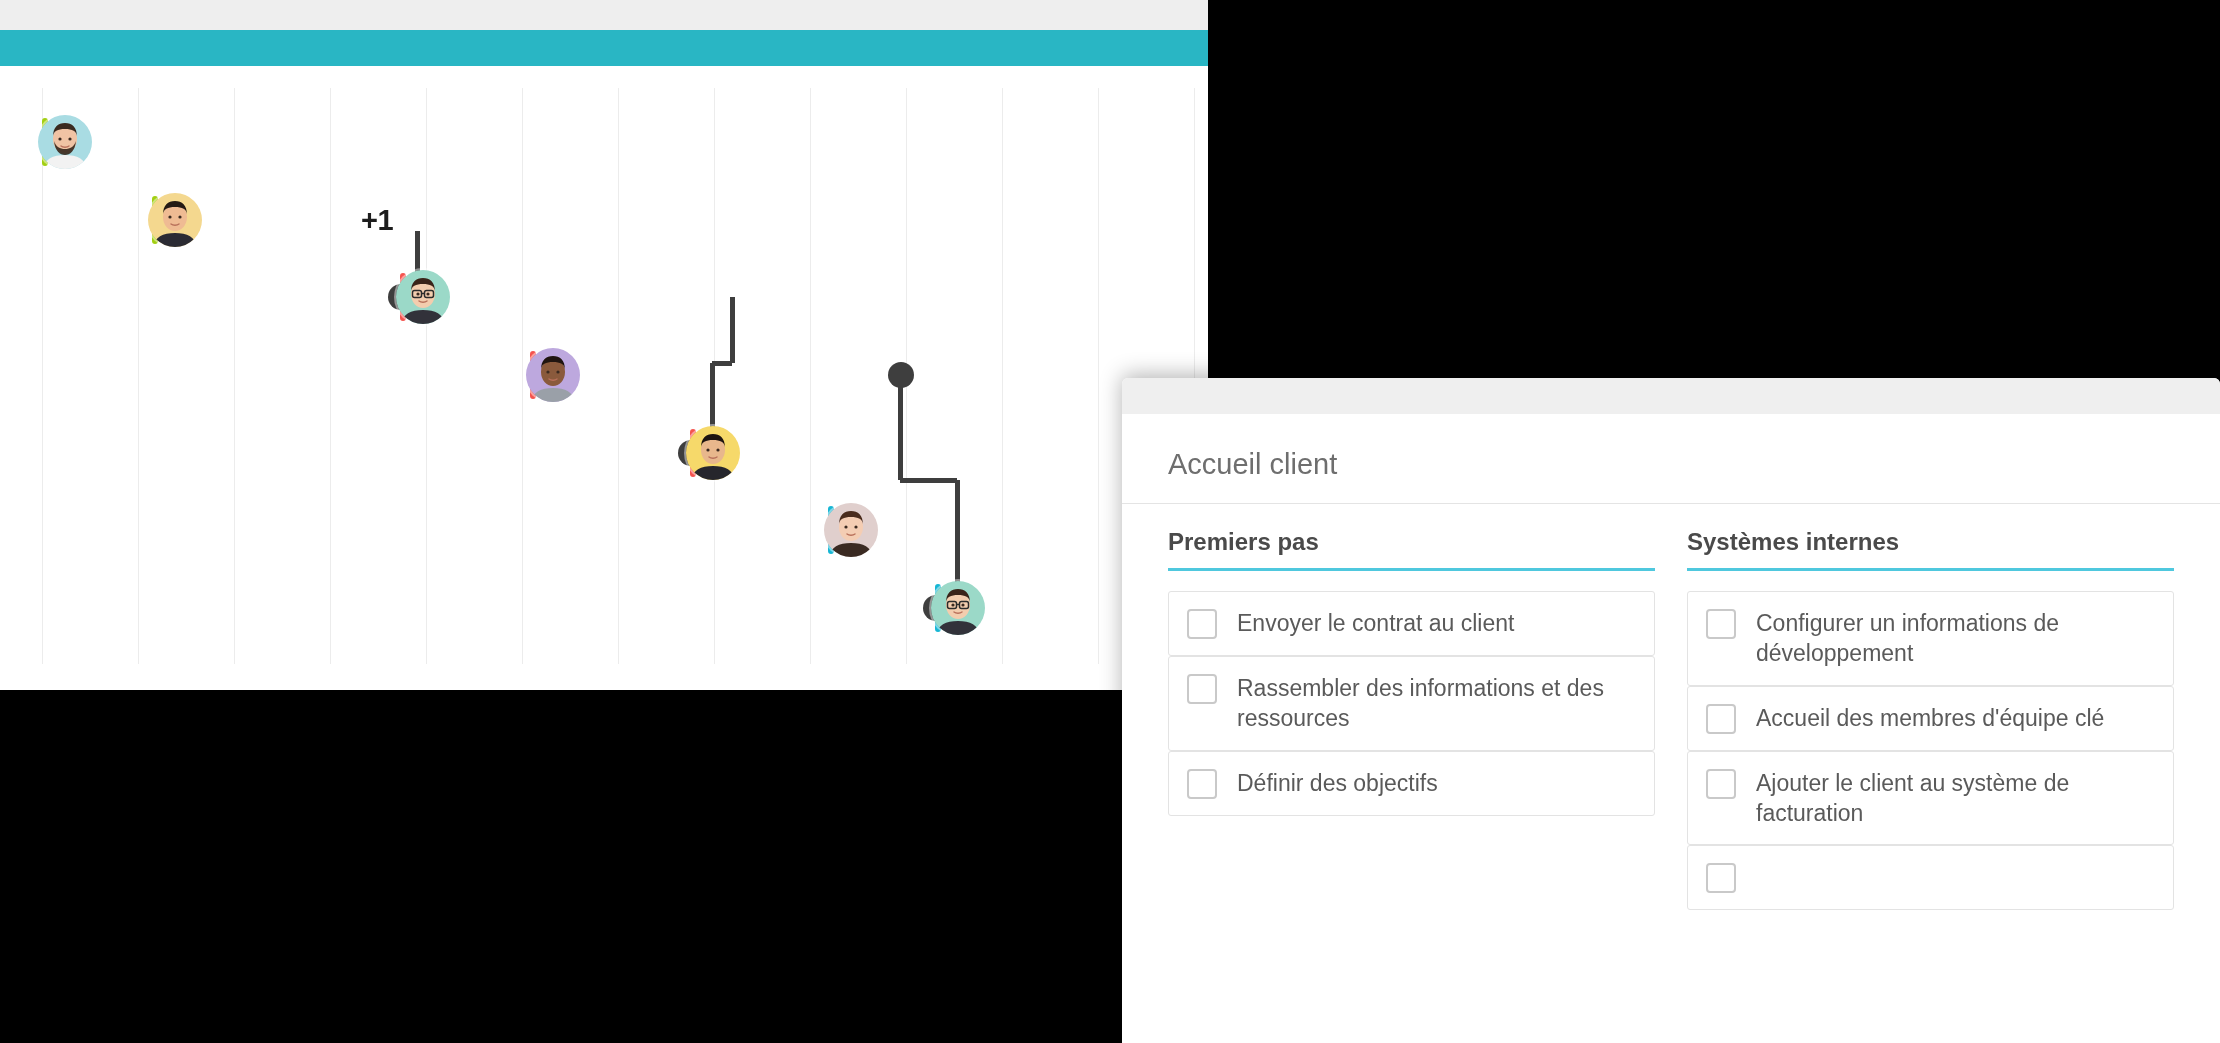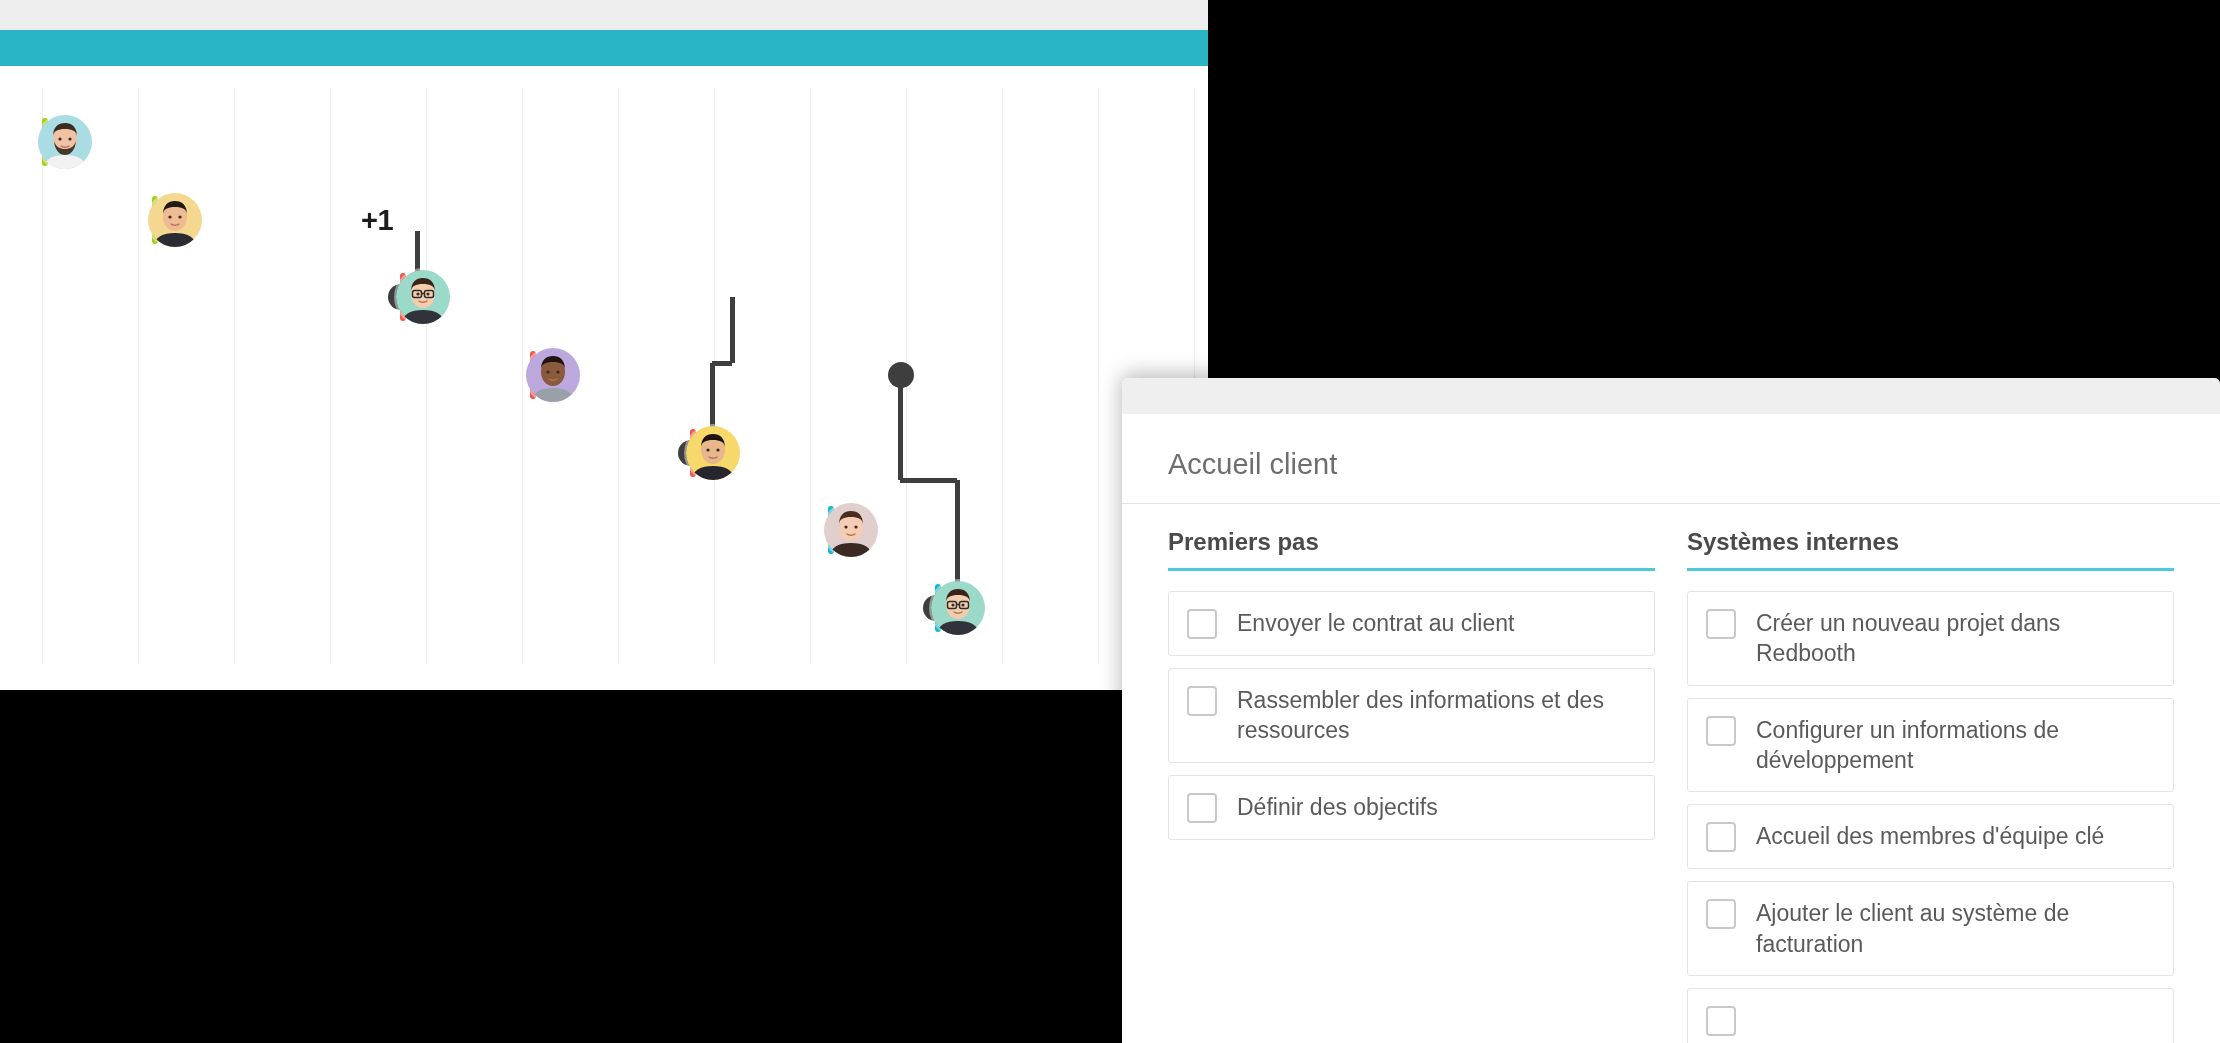--- a/index.html
+++ b/index.html
@@ -59,21 +59,21 @@
   #check-titlebar{position:absolute;left:0;top:36px;width:100%;height:78px;
                   border-bottom:1px solid #e4e4e4;box-sizing:border-box;margin-top:12px;}
   #check-title{position:absolute;left:46px;top:22px;font-size:29px;color:#6e6e6e;font-weight:400;}
   #check-columns{position:absolute;left:0;top:114px;right:0;bottom:0;
                  display:flex;gap:32px;padding:36px 46px 0 46px;box-sizing:border-box;}
   .check-col{flex:1;min-width:0;}
   .col-head{font-size:24px;font-weight:700;color:#4a4a4a;padding-bottom:12px;}
   .col-rule{height:3px;background:#4fc8de;margin-bottom:20px;}
   .check-item{display:flex;align-items:flex-start;gap:20px;
               border:1px solid #e3e3e3;border-radius:3px;background:#fff;
-              padding:16px 18px;margin-bottom:12px;min-height:28px;}
+              padding:16px 18px;margin-bottom:0;min-height:28px;}
   .cbox{flex:0 0 auto;width:26px;height:26px;border:2px solid #c9c9c9;border-radius:4px;
         background:#fff;margin-top:1px;}
   .citem-label{font-size:23px;color:#5a5a5a;line-height:1.32;}
 </style>
 </head>
 <body>
 
 <div id="gantt-panel">
 
   <div id="gantt-topstrip"></div>
@@ -265,24 +265,20 @@
         <div class="check-item">
           <div class="cbox"></div>
           <div class="citem-label">Définir des objectifs</div>
         </div>
       </div>
       <div class="check-col">
         <div class="col-head">Systèmes internes</div>
         <div class="col-rule"></div>
         <div class="check-item">
           <div class="cbox"></div>
-          <div class="citem-label">Créer un nouveau projet dans Redbooth</div>
-        </div>
-        <div class="check-item">
-          <div class="cbox"></div>
           <div class="citem-label">Configurer un informations de développement</div>
         </div>
         <div class="check-item">
           <div class="cbox"></div>
           <div class="citem-label">Accueil des membres d'équipe clé</div>
         </div>
         <div class="check-item">
           <div class="cbox"></div>
           <div class="citem-label">Ajouter le client au système de facturation</div>
         </div>

